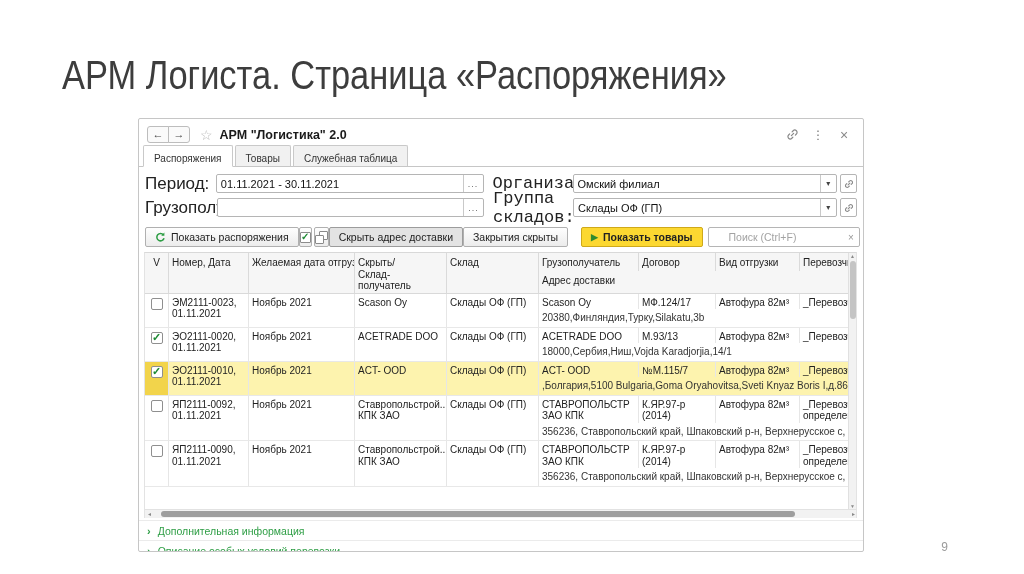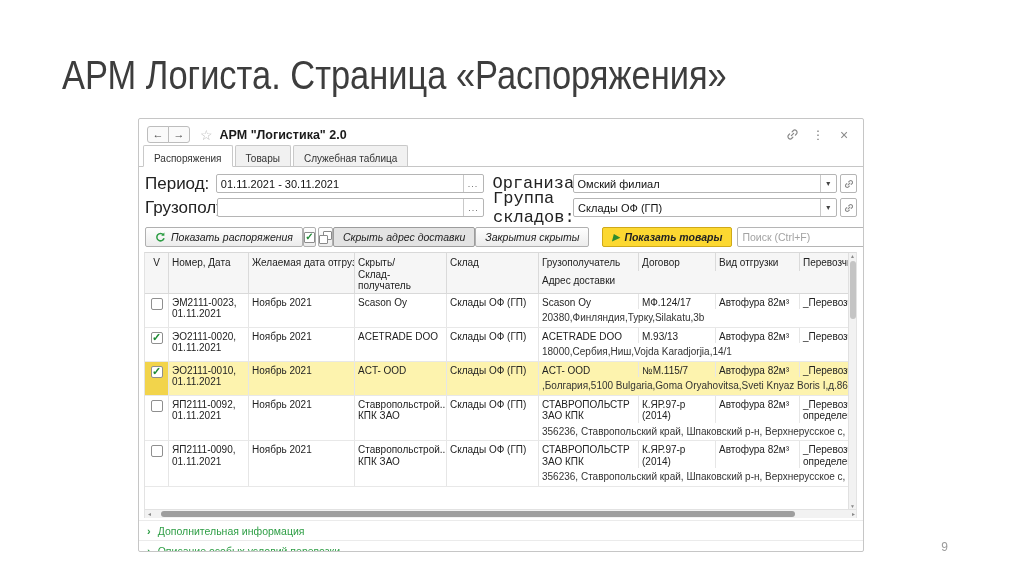--- a/index.html
+++ b/index.html
@@ -45,38 +45,38 @@
     display:flex; align-items:center; justify-content:center; letter-spacing:1px; }
   .fbox .seg.dd { width:16px; font-size:8px; color:#444; }
   .fb-l { width:272px; }
   .fb-r { width:269px; }
   .linkbtn { width:17px; height:19px; border:1px solid #b5b5b5; border-radius:2px; margin-left:3px;
     display:flex; align-items:center; justify-content:center; background:#fff; }
 
   
   .toolbar { display:flex; align-items:center; padding:1px 6px 4px 6px; height:25px; }
   .btn { height:20px; border:1px solid #b0b0b0; border-radius:2px; background:linear-gradient(#fefefe,#ececec);
-    padding:0 9px; display:inline-flex; align-items:center; gap:5px; font-size:10.5px; color:#222; white-space:nowrap;font-style:italic; }
+    padding:0 9px; display:inline-flex; align-items:center; gap:5px; font-size:10.5px; color:#222; white-space:nowrap; }
   .btn.pressed { background:#e3e3e3; border-color:#9c9c9c; }
   .btn.primary { background:#fcd831; border-color:#cfa91a; font-weight:bold; margin-left:13px; }
   .btn.primary .play { color:#2e8b2e; font-size:9px; }
   .iconbtn { width:20px; height:20px; border:1px solid #b0b0b0; border-radius:2px; background:linear-gradient(#fefefe,#ececec);
     display:inline-flex; align-items:center; justify-content:center; }
   .iconbtn + .iconbtn { margin-left:2px; }
   .mini-cb { width:11px; height:11px; border:1px solid #8c8c8c; border-radius:1px; background:#fff;
     display:flex; align-items:center; justify-content:center; }
   .mini-cb .mk { color:#1e8a34; font-size:10px; font-weight:bold; line-height:1; margin-top:-1px; }
   .copysq { position:relative; width:13px; height:13px; }
   .copysq span { position:absolute; width:9px; height:9px; border:1px solid #8a8a8a; background:#fff; border-radius:1px; }
   .copysq .b { right:0; top:0; }
   .copysq .f { left:0; bottom:0; }
   .gap10 { width:10px; } .gap4 { width:4px; }
   .search { width:152px; height:20px; border:1px solid #b5b5b5; border-radius:2px; background:#fff;
     display:flex; align-items:center; margin-left:5px; }
-  .search input { border:none; outline:none; flex:1; min-width:0; font-size:10.5px; padding:0 4px; font-family:inherit; color:#333; }
+  .search input { border:none; outline:none; flex:1; min-width:0; font-size:10.5px; padding:0 20px; font-family:inherit; color:#333; }
   .search input::placeholder { color:#a3a3a3; }
   .search .clr { width:15px; color:#999; font-size:10px; text-align:center; }
 
   
   .table { position:relative; margin:1px 0 0 5px; width:713px; height:266px; overflow:hidden;
     border-top:1px solid #d9d9d9; border-left:1px solid #e3e3e3; border-right:1px solid #e3e3e3; }
   .tgrid { margin-right:8px; }
   .grid-row { display:grid; grid-template-columns:24px 80px 106px 92px 92px 100px 77px 84px minmax(0,1fr); }
   .cell { border-right:1px solid #e6e6e6; padding:3px 3px 1px; font-size:10px; line-height:11.5px;
     color:#222; overflow:hidden; }

